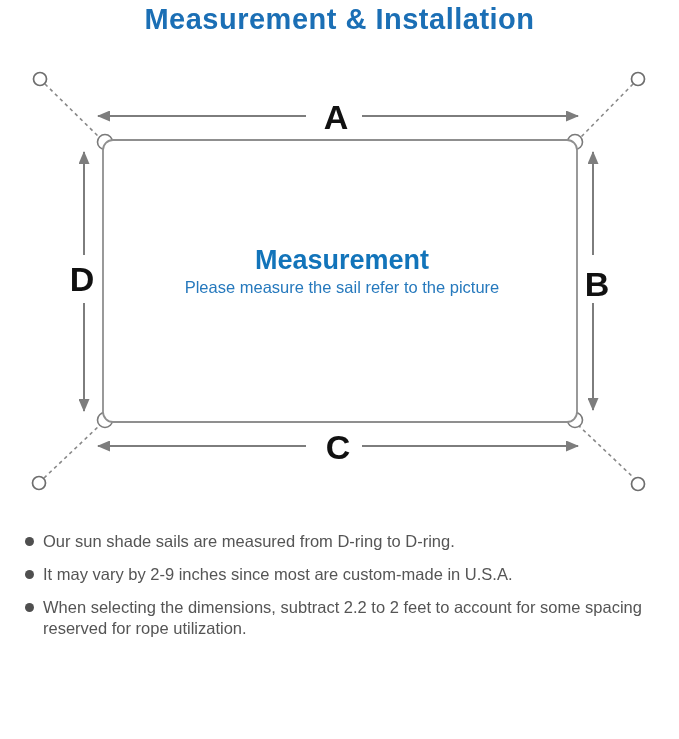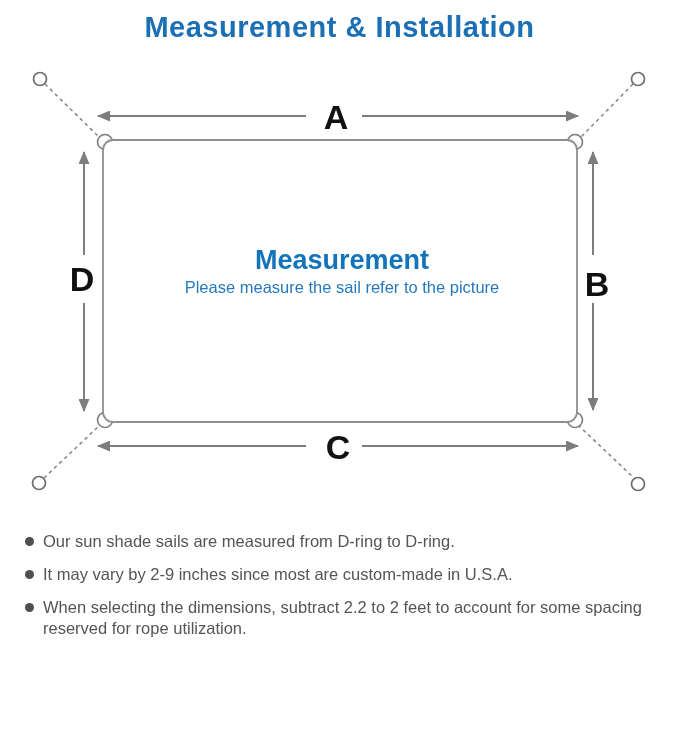--- a/index.html
+++ b/index.html
@@ -6,21 +6,21 @@
   .page {
     position: relative;
     width: 679px;
     height: 739px;
     background: #ffffff;
     overflow: hidden;
     font-family: "Liberation Sans", sans-serif;
   }
   .title {
     position: absolute;
-    top: 8px;
+    top: 0;
     left: 0;
     width: 679px;
     margin: 0;
     padding-top: 3px;
     text-align: center;
     font-size: 29px;
     font-weight: bold;
     letter-spacing: 0.5px;
     color: #1b6fb5;
   }

